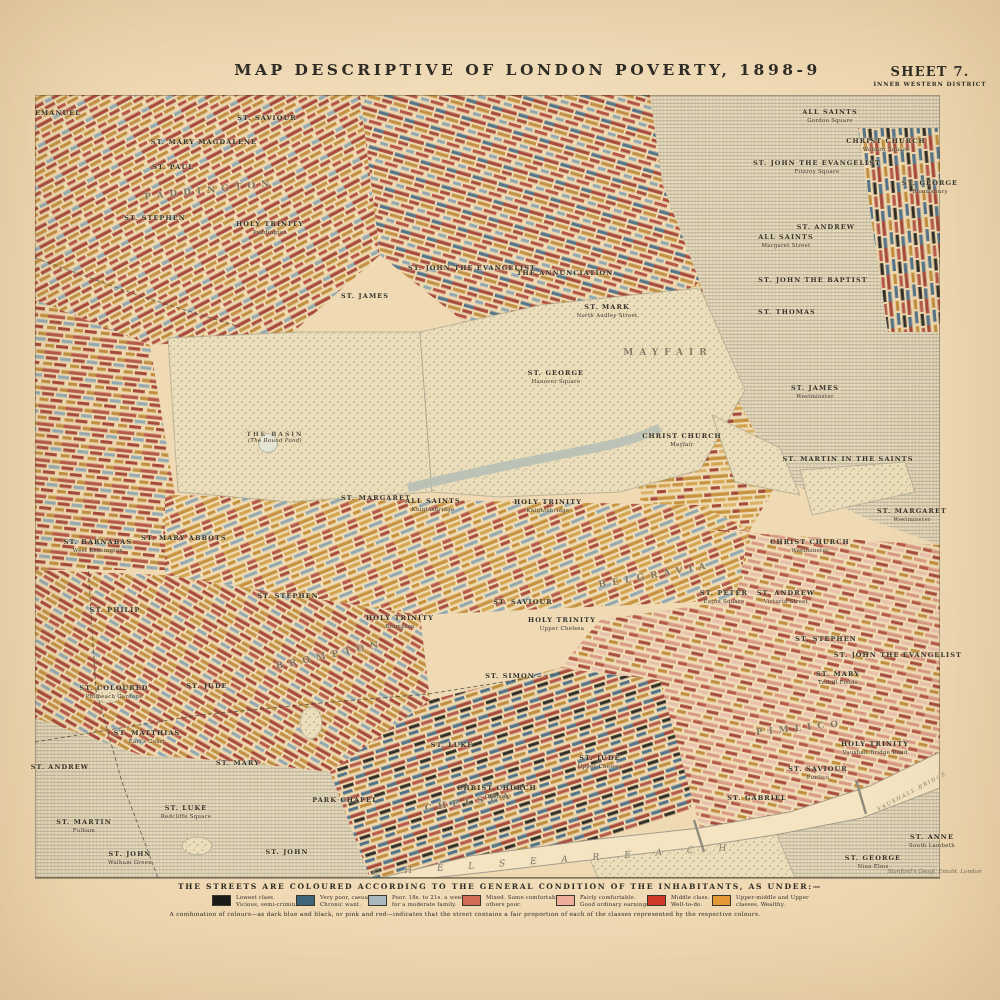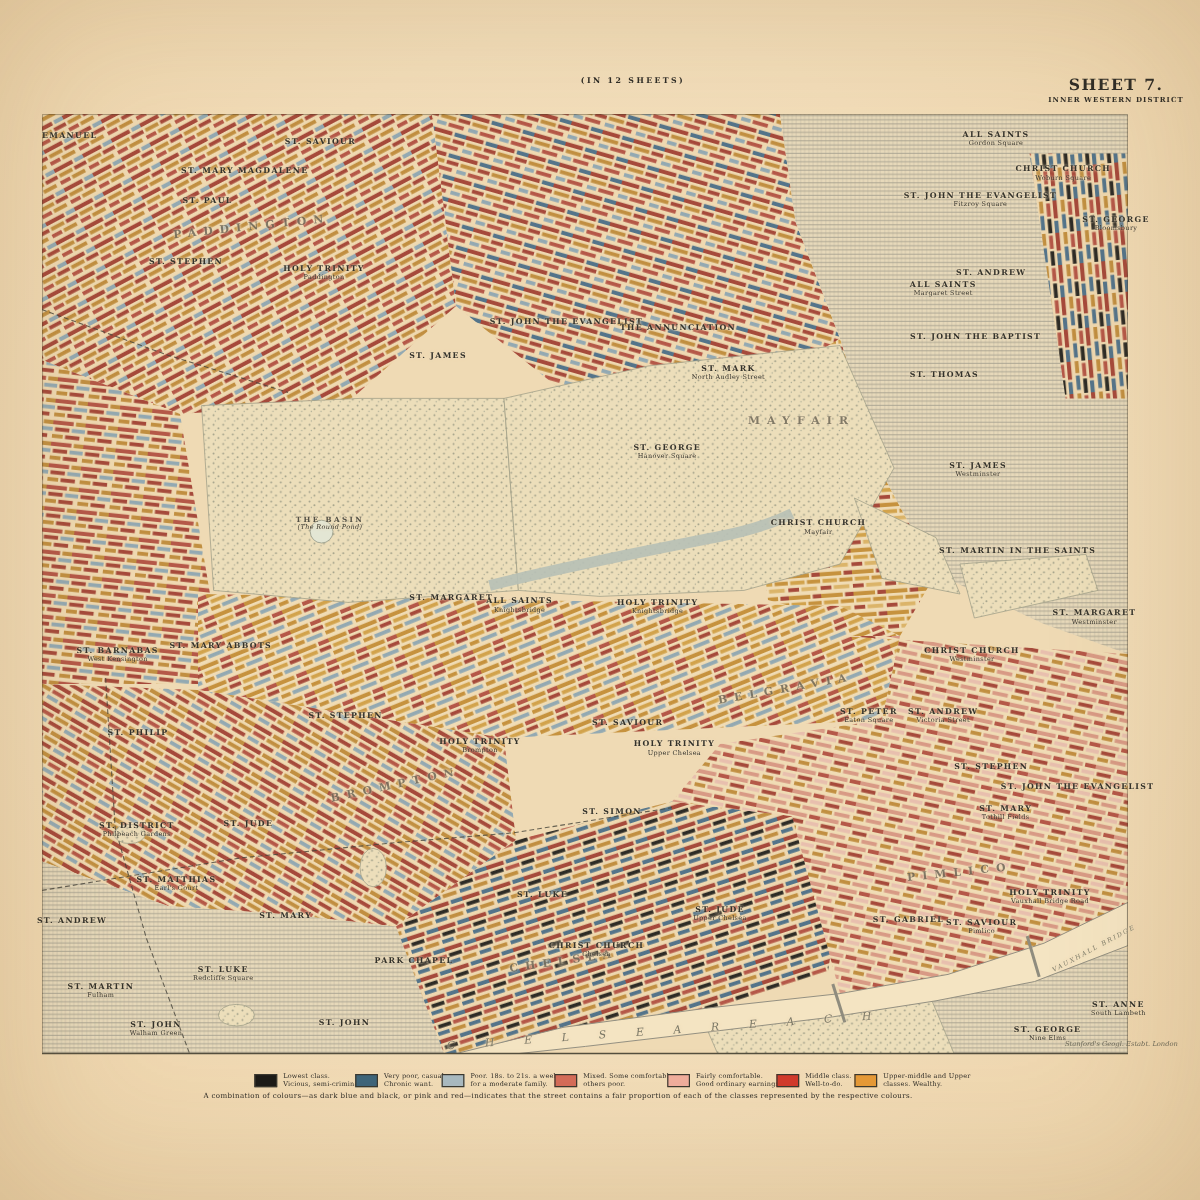--- a/index.html
+++ b/index.html
@@ -349,21 +349,21 @@
       <div class="mlabel district" style="left: 655px; top: 575px; transform: translate(-50%, -50%) rotate(-10deg);">
         <span class="t">BELGRAVIA</span>
       </div>
       <div class="mlabel district" style="left: 330px; top: 655px; transform: translate(-50%, -50%) rotate(-12deg);">
         <span class="t">BROMPTON</span>
       </div>
       <div class="mlabel" style="left: 510px; top: 677px; transform: translate(-50%, -50%) rotate(0deg);">
         <span class="t">ST. SIMON</span>
       </div>
       <div class="mlabel" style="left: 114px; top: 692px; transform: translate(-50%, -50%) rotate(0deg);">
-        <span class="t">ST. DISTRICT</span>
+        <span class="t">ST. COLOURED</span>
         <span class="s">Philbeach Gardens</span>
       </div>
       <div class="mlabel" style="left: 207px; top: 687px; transform: translate(-50%, -50%) rotate(0deg);">
         <span class="t">ST. JUDE</span>
       </div>
       <div class="mlabel" style="left: 147px; top: 737px; transform: translate(-50%, -50%) rotate(0deg);">
         <span class="t">ST. MATTHIAS</span>
         <span class="s">Earl's Court</span>
       </div>
       <div class="mlabel" style="left: 238px; top: 764px; transform: translate(-50%, -50%) rotate(0deg);">
@@ -397,21 +397,21 @@
         <span class="t">PARK CHAPEL</span>
       </div>
       <div class="mlabel" style="left: 497px; top: 792px; transform: translate(-50%, -50%) rotate(0deg);">
         <span class="t">CHRIST CHURCH</span>
         <span class="s">Chelsea</span>
       </div>
       <div class="mlabel" style="left: 600px; top: 762px; transform: translate(-50%, -50%) rotate(0deg);">
         <span class="t">ST. JUDE</span>
         <span class="s">Upper Chelsea</span>
       </div>
-      <div class="mlabel" style="left: 757px; top: 767px; transform: translate(-50%, -50%) rotate(0deg);">
+      <div class="mlabel" style="left: 757px; top: 799px; transform: translate(-50%, -50%) rotate(0deg);">
         <span class="t">ST. GABRIEL</span>
       </div>
       <div class="mlabel district" style="left: 800px; top: 728px; transform: translate(-50%, -50%) rotate(-6deg);">
         <span class="t">PIMLICO</span>
       </div>
       <div class="mlabel" style="left: 875px; top: 748px; transform: translate(-50%, -50%) rotate(0deg);">
         <span class="t">HOLY TRINITY</span>
         <span class="s">Vauxhall Bridge Road</span>
       </div>
       <div class="mlabel" style="left: 818px; top: 773px; transform: translate(-50%, -50%) rotate(0deg);">
@@ -428,28 +428,29 @@
       </div>
       <div class="mlabel river" style="left: 555px; top: 860px; transform: translate(-50%, -50%) rotate(-4deg);">
         <span class="t">C H E L S E A     R E A C H</span>
       </div>
       <div class="mlabel river2" style="left: 912px; top: 791px; transform: translate(-50%, -50%) rotate(-28deg);">
         <span class="t">VAUXHALL BRIDGE</span>
       </div>
     </div>
 
   <div class="title-wrap">
-    <div class="sub-title">(IN 12 SHEETS)</div>
+    <div class="main-title">MAP  DESCRIPTIVE  OF  LONDON  POVERTY,  1898-9</div>
   </div>
   <div class="sheet-wrap">
     <div class="sheet-no">SHEET 7.</div>
     <div class="sheet-district">INNER WESTERN DISTRICT</div>
   </div>
 
   <div class="legend">
+    <div class="legend-heading">THE STREETS ARE COLOURED ACCORDING TO THE GENERAL CONDITION OF THE INHABITANTS, AS UNDER:—</div>
     <div id="legend-items">
         <div class="leg-item" style="left: 212px;">
           <span class="leg-swatch" style="background: rgb(28, 27, 24);"></span>
           <span class="leg-text">
             <span>Lowest class.</span>
             <span>Vicious, semi-criminal.</span>
           </span>
         </div>
         <div class="leg-item" style="left: 296px;">
           <span class="leg-swatch" style="background: rgb(62, 101, 122);"></span>

